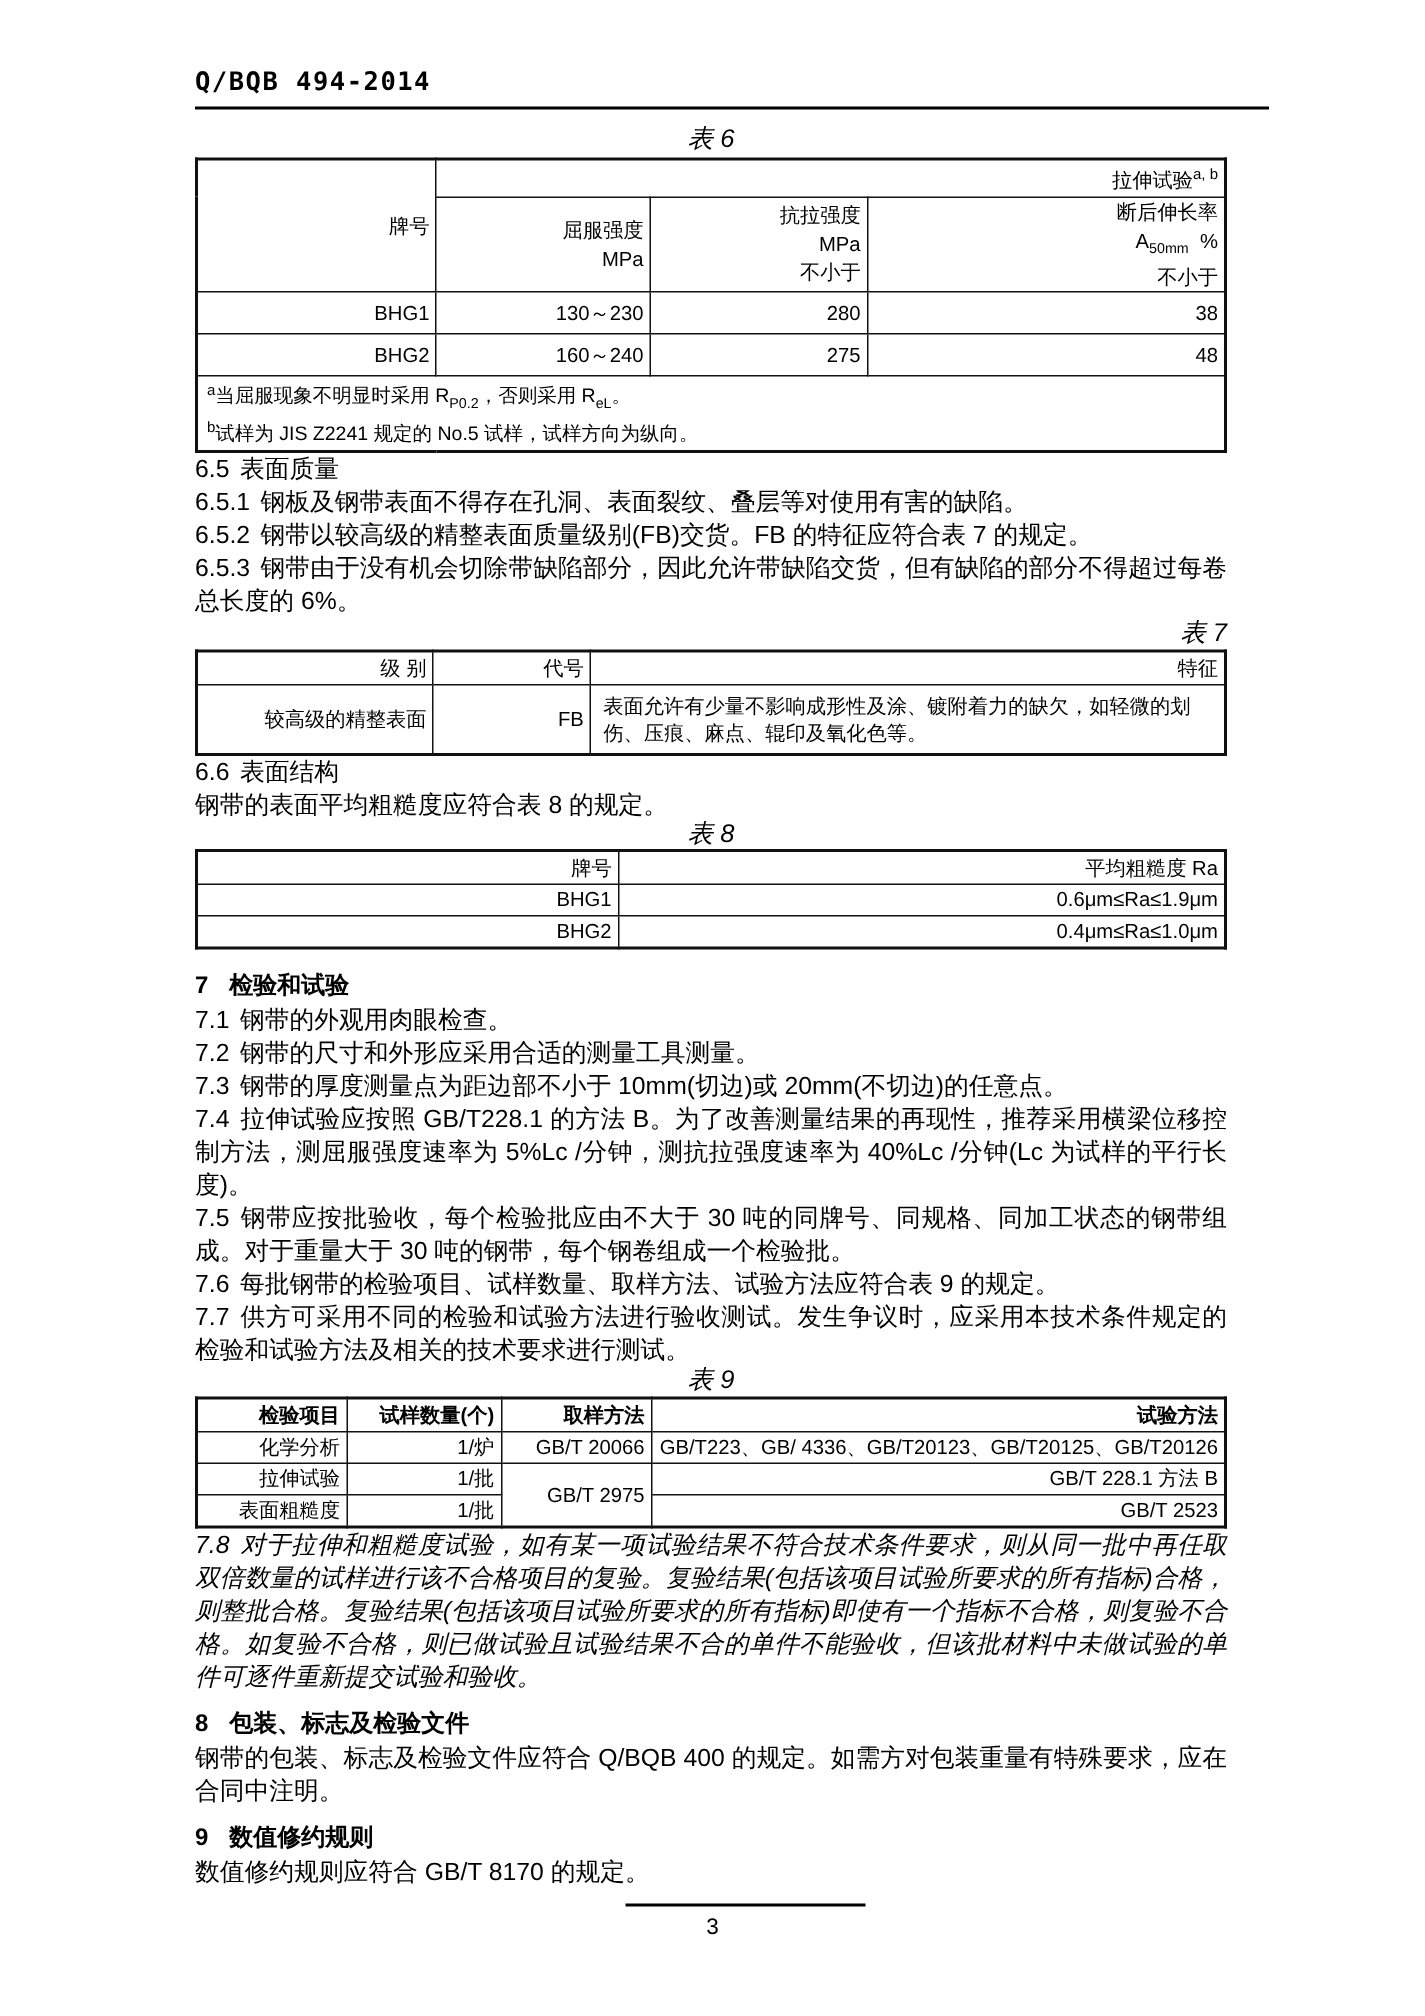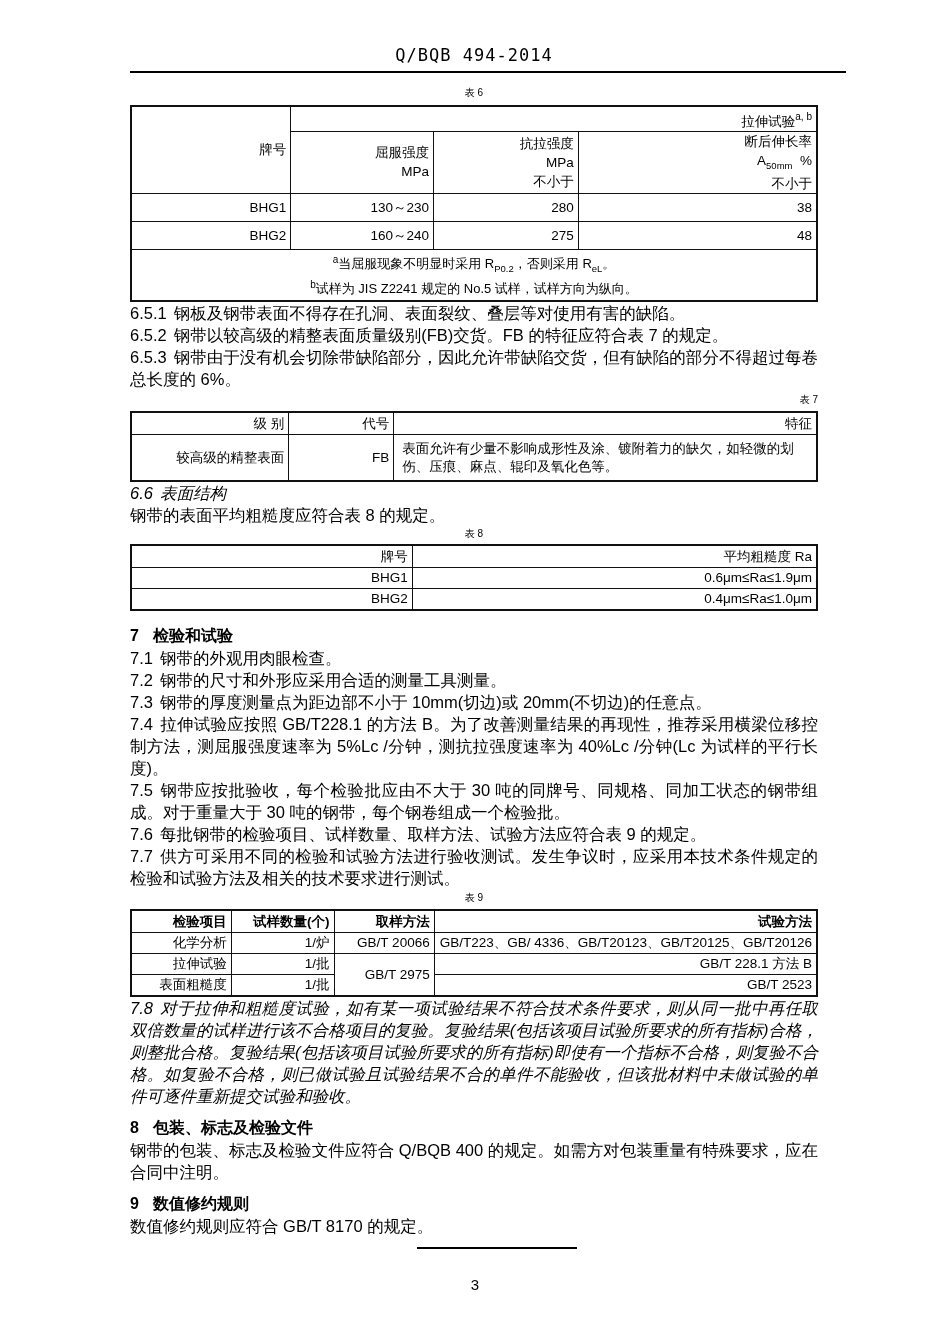--- a/index.html
+++ b/index.html
@@ -5,27 +5,27 @@
   html,body { margin:0; padding:0; background:#e8e8e8; }
   .page {
     position:relative; width:950px; height:1344px; margin:0 auto;
     background:#ffffff; color:#000;
     font-family:"Liberation Sans","DejaVu Sans",sans-serif;
     overflow:hidden;
   }
   .content { position:absolute; left:130px; top:0; width:688px; }
 
   .doc-code {
-    padding-top:45px; height:20px; text-align:center;
+    padding-top:45px; height:20px; text-align:left;
     font-family:"DejaVu Sans Mono","Liberation Mono",monospace;
-    font-weight:normal; font-size:17px; letter-spacing:1px;
+    font-weight:bold; font-size:17px; letter-spacing:1px;
   }
   .head-rule { position:absolute; left:130px; top:71px; width:716px; height:2px; background:#000; }
 
-  .tbl-title { font-size:10px; line-height:16px; text-align:center; margin:0; }
+  .tbl-title { font-size:17px; line-height:16px; text-align:center; margin:0;font-style:italic; }
   .tt6 { margin-top:20px; }
   .tt7 { margin-top:2px;text-align:right; }
   .tt8 { margin-top:0; }
   .tt9 { margin-top:1px; }
 
   table { width:688px; border-collapse:collapse; table-layout:fixed; border:2px solid #111; }
   td, th {
     border:1px solid #111; font-weight:normal; text-align:right;
     vertical-align:middle; padding:0 4px; font-size:13.5px; line-height:18px;
   }
@@ -35,40 +35,40 @@
   .t9 { margin-top:3px; }
 
   .t6 .r-span   { height:25px; }
   .t6 .r-heads td { height:58px; }
   .t6 .r-data td  { height:27px; }
   .hstack div { line-height:19px; }
   sup.small { font-size:10px; }
   sub.small { font-size:9.5px; }
 
   .footnotes td {
-    text-align:center; font-size:13px; line-height:16px; padding:2px 6px 3px 6px;
+    text-align:left; font-size:13px; line-height:16px; padding:2px 6px 3px 6px;
   }
   .footnotes .fl { display:block; }
 
   .t7 .hrow td { height:21px; }
   .t7 .drow td { height:41px; }
   .t7 .feature { text-align:left; padding:2px 8px; line-height:18px; font-size:13.5px; }
 
   .t8 .hrow td { height:21px; }
   .t8 .drow td { height:20px; }
 
   .t9 .hrow td { height:21px;font-weight:bold; }
   .t9 .drow td { height:20px; }
 
   p.body, div.body { font-size:16.5px; line-height:22px; margin:0; text-align:justify; }
   .pnum { margin-right:7px; }
   .sec-h { font-weight:bold; font-size:16px; line-height:22px; margin:0; }
   .sec-h .pnum { margin-right:14px; }
   .m65  { margin-top:2px; }
-  .m66  { margin-top:4px;font-style:italic; }
+  .m66  { margin-top:4px; }
   .m7   { margin-top:14px; }
   .m78  { margin-top:3px;font-style:italic; }
   .m8   { margin-top:10px; }
   .m9   { margin-top:10px; }
 
   .end-rule { width:160px; height:2px; background:#000; margin:10px 0 0 287px; }
   .page-num { position:absolute; top:1276px; left:0; width:950px; text-align:center; font-size:15px; }
 
   colgroup col { }
 </style>
@@ -137,20 +137,21 @@
       </tr>
       <tr class="footnotes">
         <td colspan="4">
           <span class="fl"><sup class="small">a</sup><span>当屈服现象不明显时采用 R</span><sub class="small">P0.2</sub><span>，否则采用 R</span><sub class="small">eL</sub><span>。</span></span>
           <span class="fl"><sup class="small">b</sup><span>试样为 JIS Z2241 规定的 No.5 试样，试样方向为纵向。</span></span>
         </td>
       </tr>
     </tbody>
       </table>
 
+    <p class="body m65"><span class="pnum">6.5</span><span>表面质量</span></p>
     <p class="body"><span class="pnum">6.5.1</span><span>钢板及钢带表面不得存在孔洞、表面裂纹、叠层等对使用有害的缺陷。</span></p>
     <p class="body"><span class="pnum">6.5.2</span><span>钢带以较高级的精整表面质量级别(FB)交货。FB 的特征应符合表 7 的规定。</span></p>
     <p class="body"><span class="pnum">6.5.3</span><span>钢带由于没有机会切除带缺陷部分，因此允许带缺陷交货，但有缺陷的部分不得超过每卷总长度的 6%。</span></p>
 
     <div class="tbl-title tt7">表 7</div>
     <table class="t7">
       <colgroup>
           <col style="width:23%">
           <col style="width:15.3%">
           <col style="width:61.7%">

